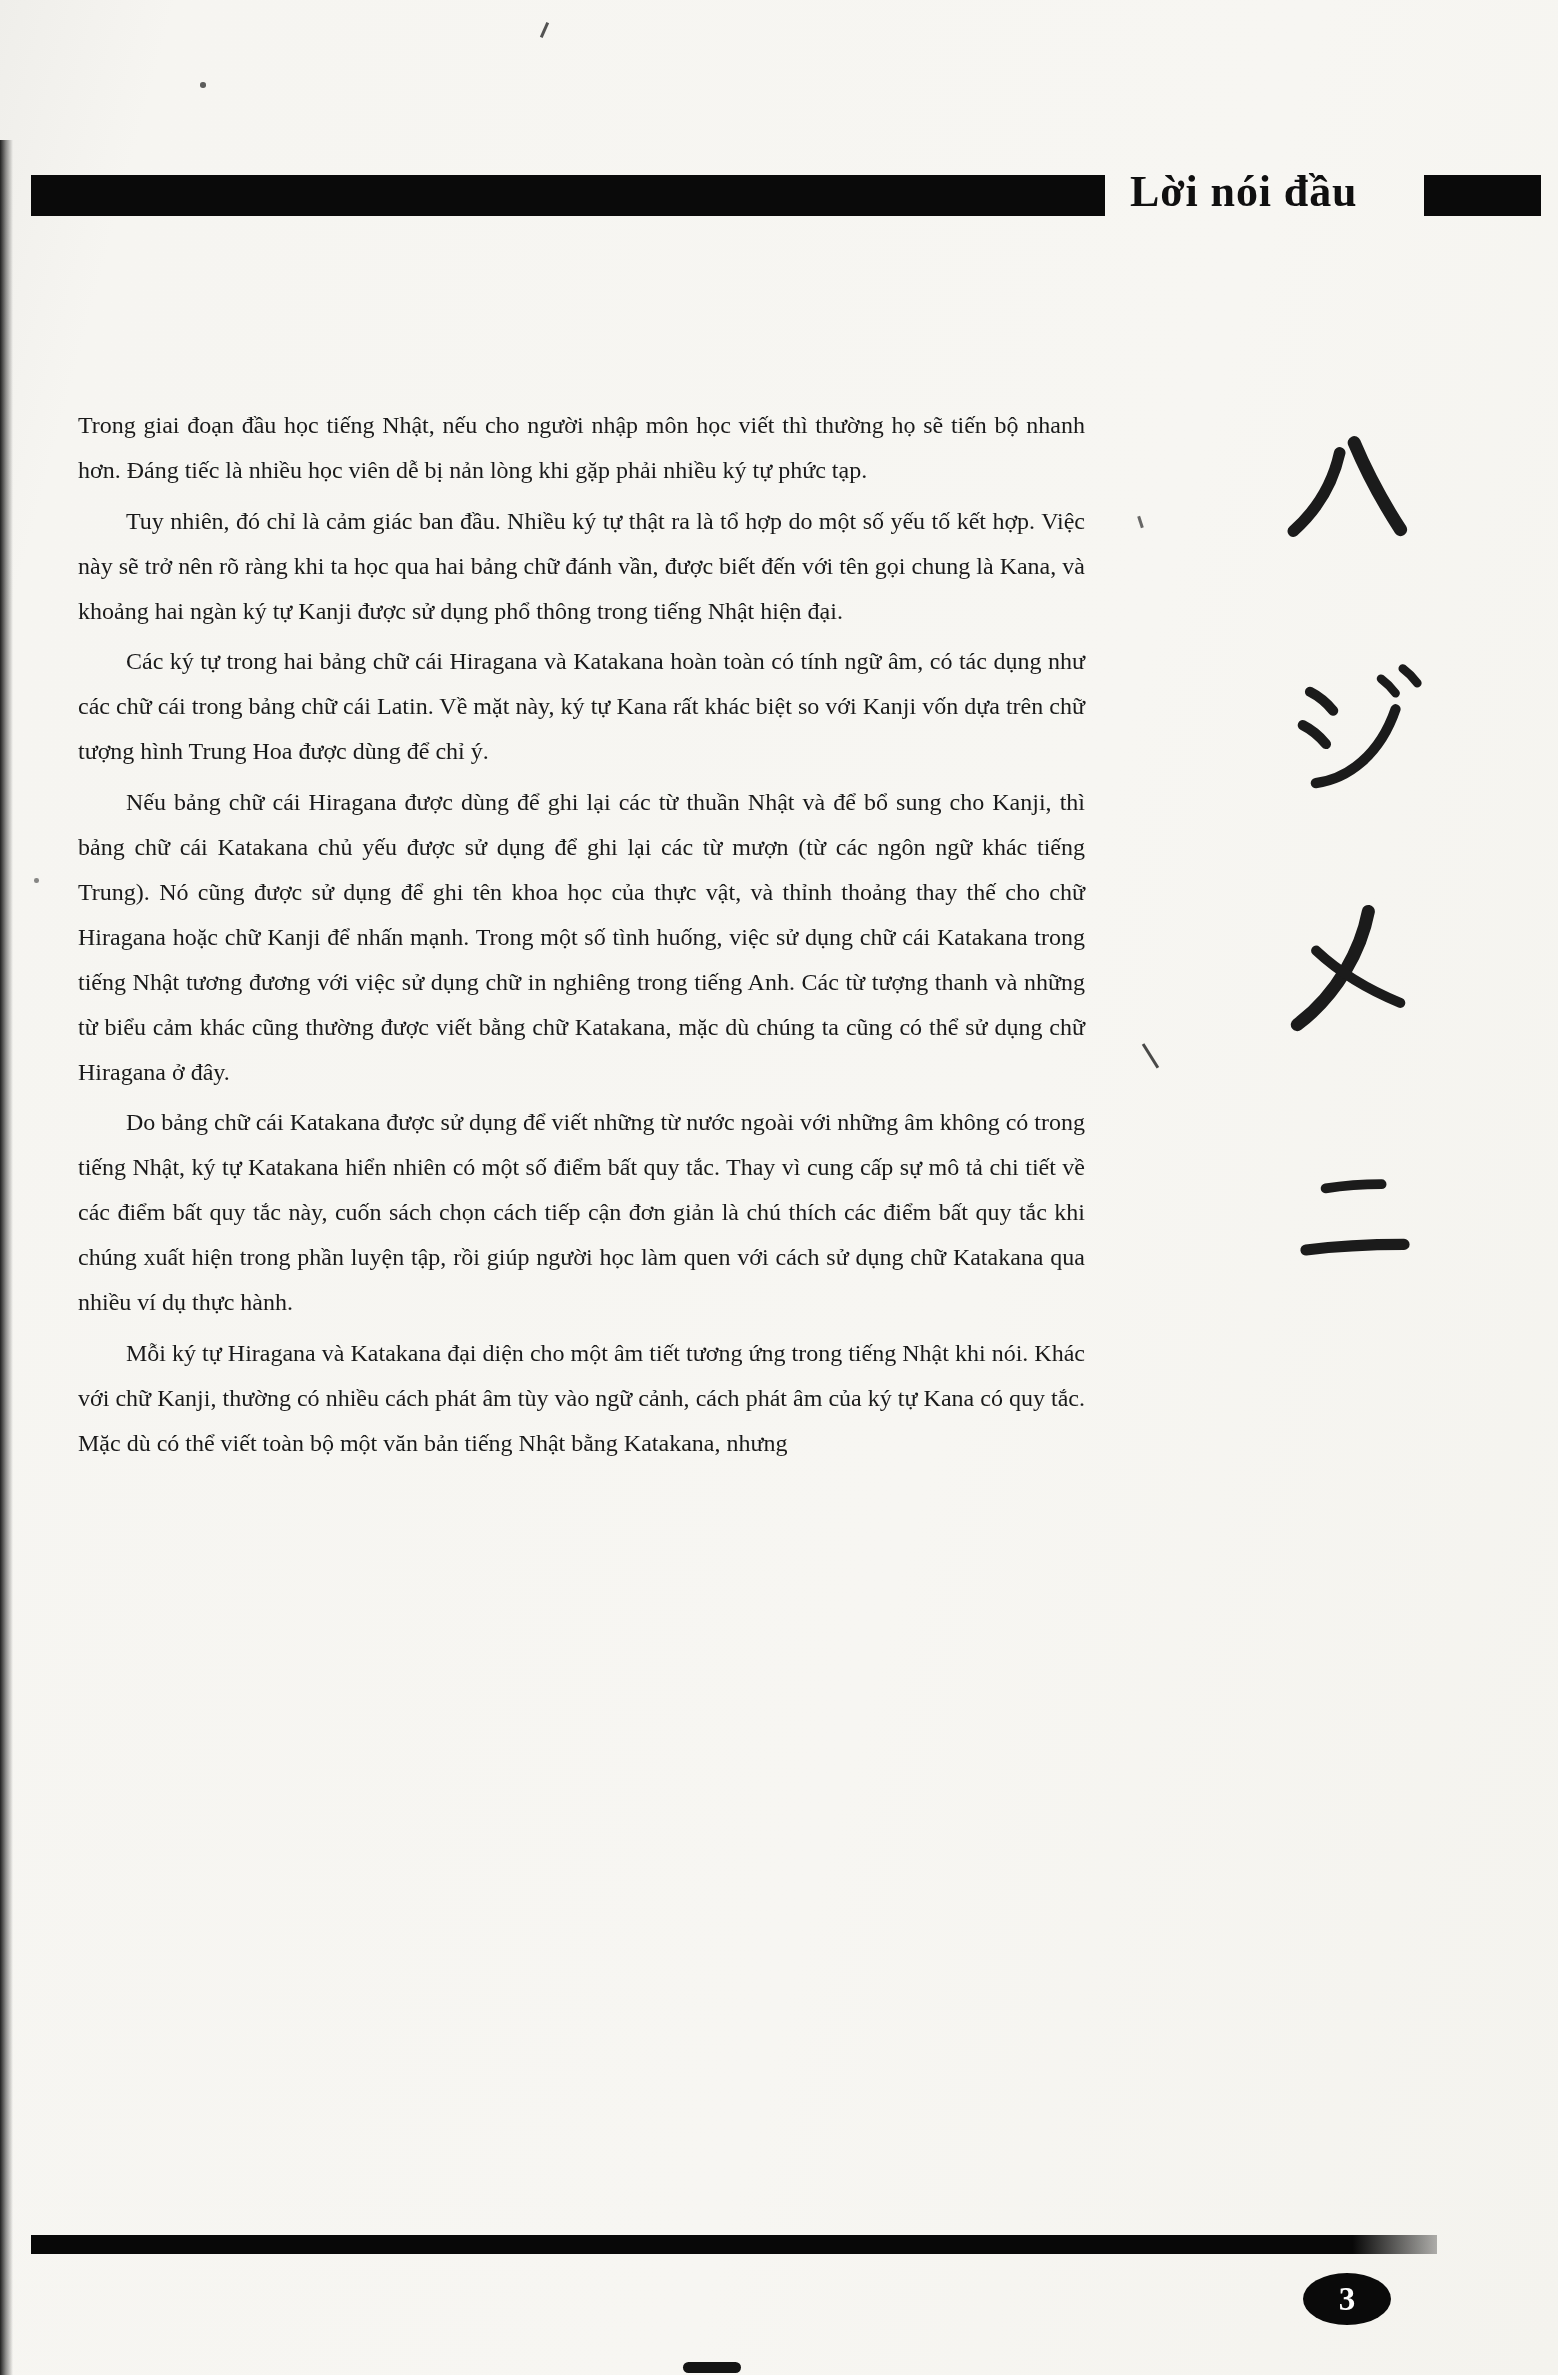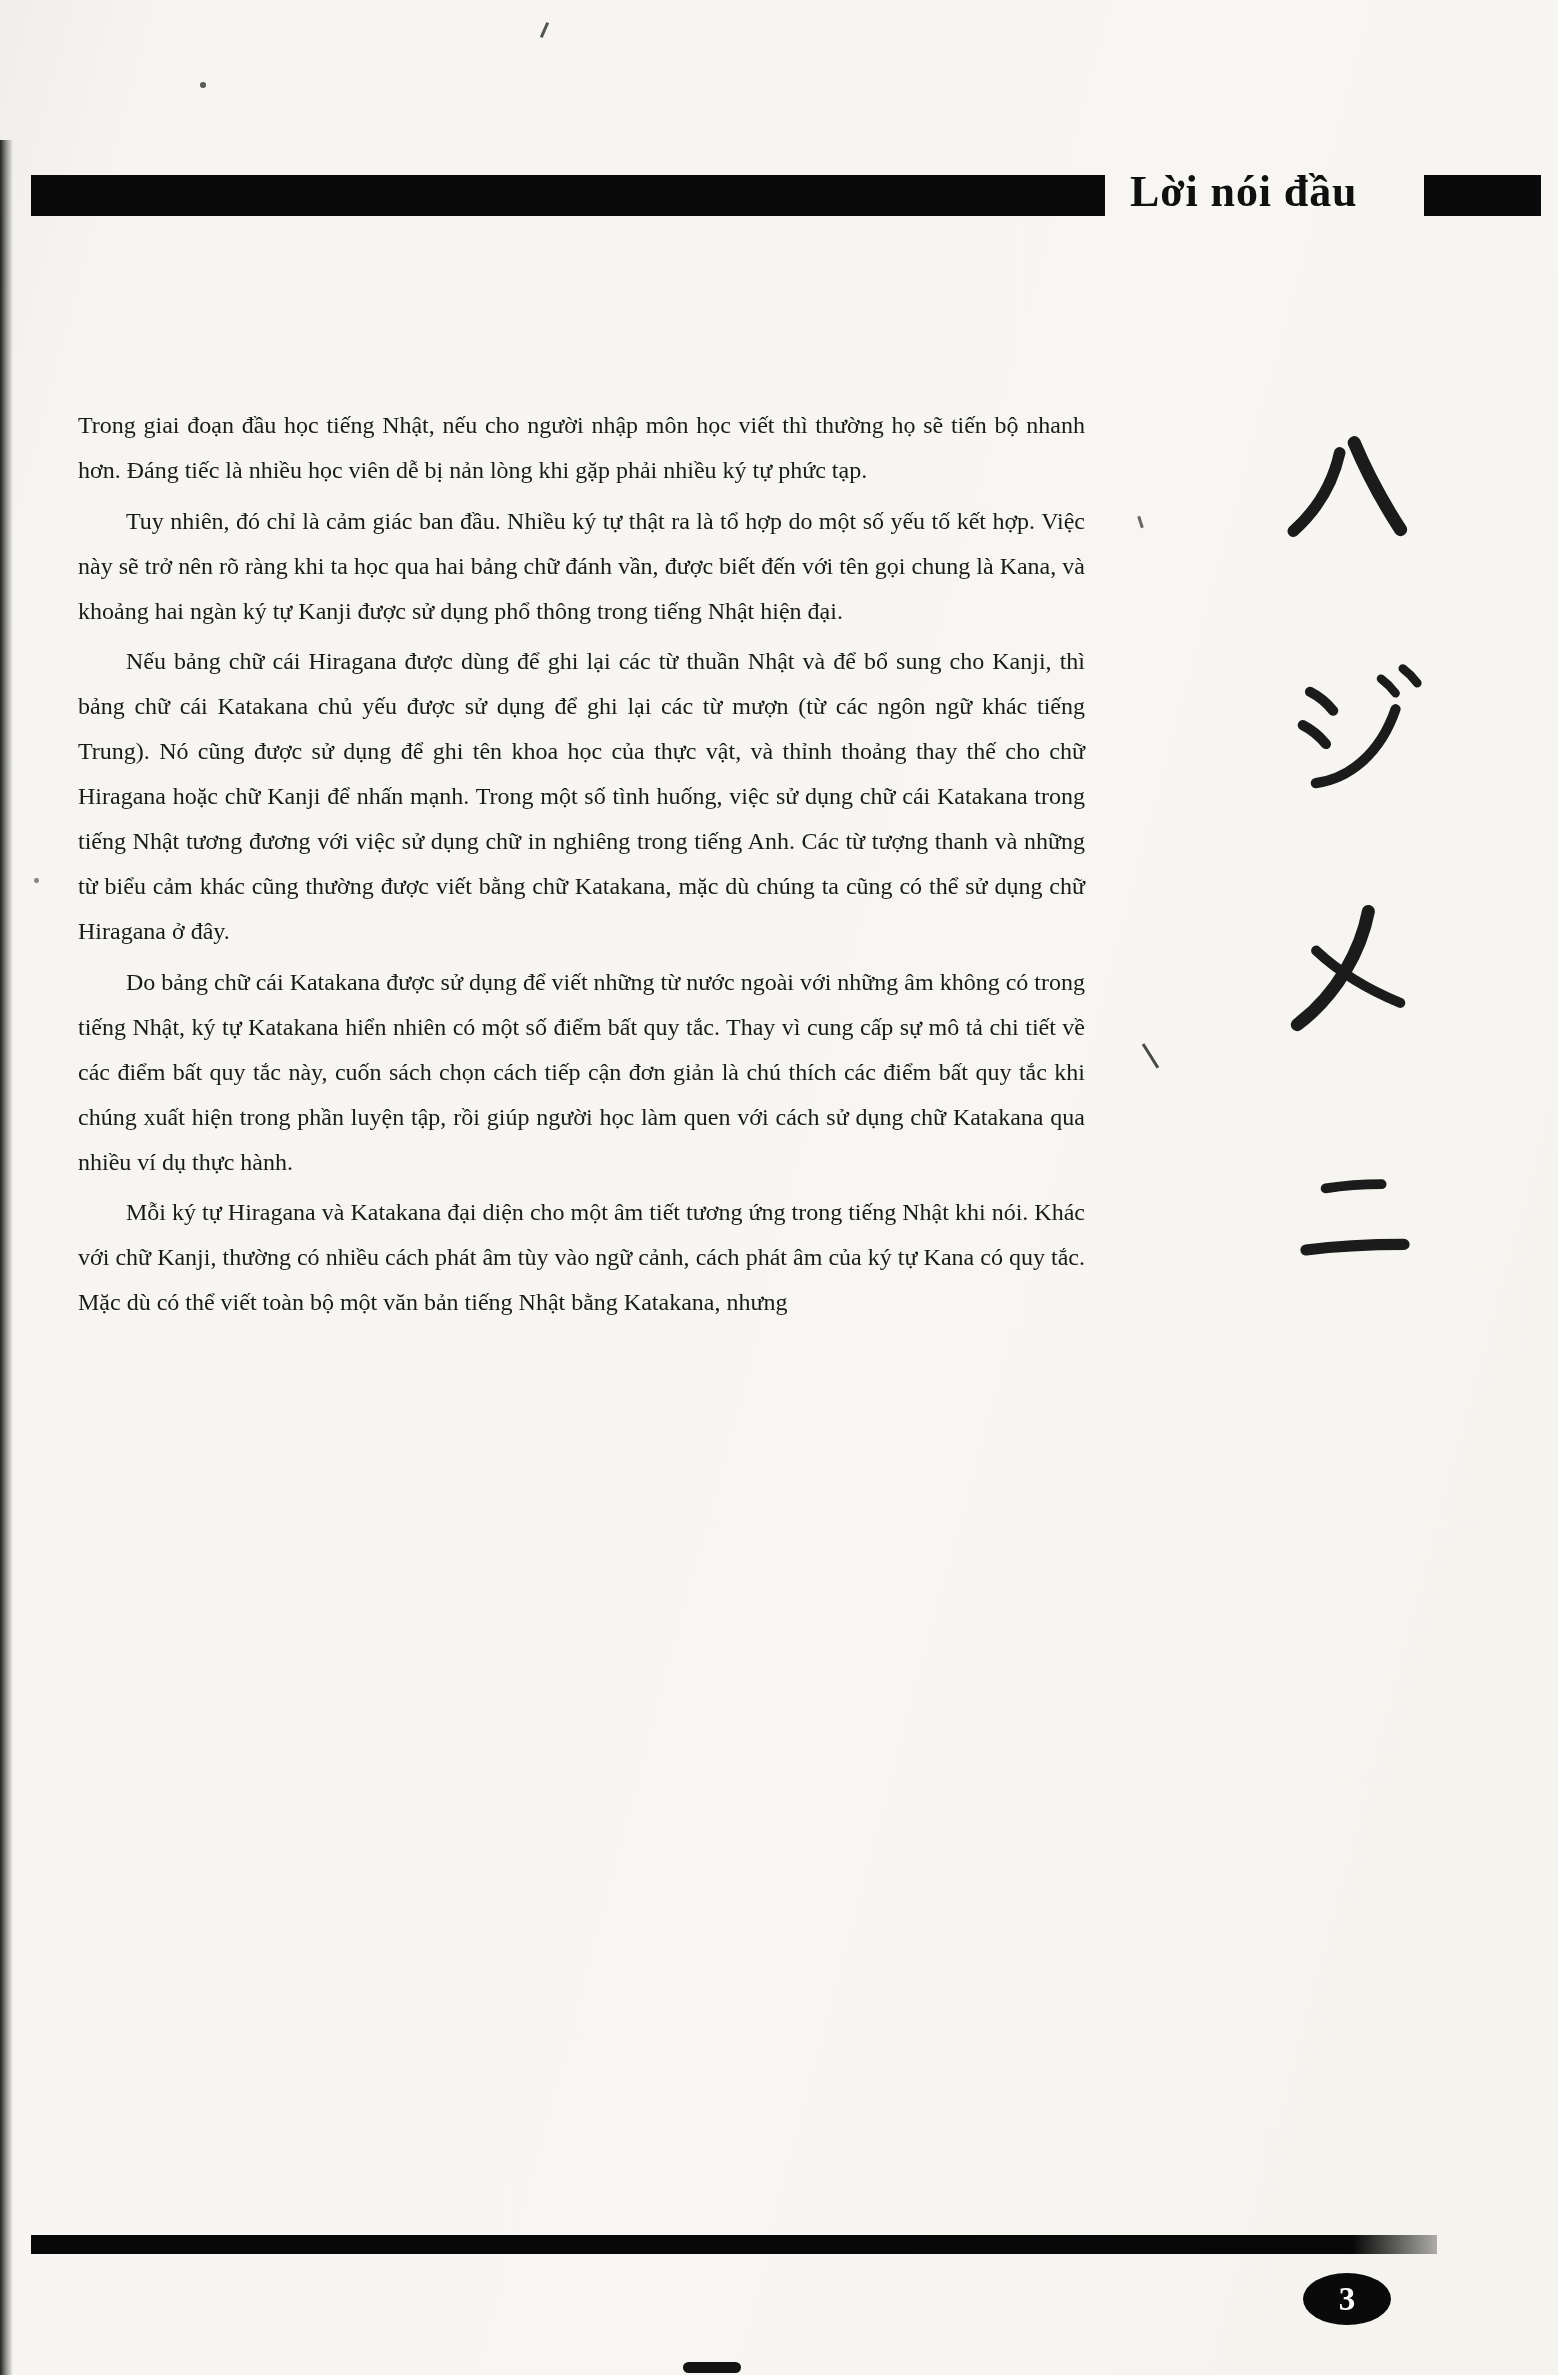--- a/index.html
+++ b/index.html
@@ -82,20 +82,21 @@
 
   <div class="group">
     <div class="bar bar-left"></div>
     <h1 class="title">Lời nói đầu</h1>
     <div class="bar bar-right"></div>
   </div>
 
   <div class="body-text">
     <p>Trong giai đoạn đầu học tiếng Nhật, nếu cho người nhập môn học viết thì thường họ sẽ tiến bộ nhanh hơn. Đáng tiếc là nhiều học viên dễ bị nản lòng khi gặp phải nhiều ký tự phức tạp.</p>
     <p>Tuy nhiên, đó chỉ là cảm giác ban đầu. Nhiều ký tự thật ra là tổ hợp do một số yếu tố kết hợp. Việc này sẽ trở nên rõ ràng khi ta học qua hai bảng chữ đánh vần, được biết đến với tên gọi chung là Kana, và khoảng hai ngàn ký tự Kanji được sử dụng phổ thông trong tiếng Nhật hiện đại.</p>
+    <p>Các ký tự trong hai bảng chữ cái Hiragana và Katakana hoàn toàn có tính ngữ âm, có tác dụng như các chữ cái trong bảng chữ cái Latin. Về mặt này, ký tự Kana rất khác biệt so với Kanji vốn dựa trên chữ tượng hình Trung Hoa được dùng để chỉ ý.</p>
     <p>Nếu bảng chữ cái Hiragana được dùng để ghi lại các từ thuần Nhật và để bổ sung cho Kanji, thì bảng chữ cái Katakana chủ yếu được sử dụng để ghi lại các từ mượn (từ các ngôn ngữ khác tiếng Trung). Nó cũng được sử dụng để ghi tên khoa học của thực vật, và thỉnh thoảng thay thế cho chữ Hiragana hoặc chữ Kanji để nhấn mạnh. Trong một số tình huống, việc sử dụng chữ cái Katakana trong tiếng Nhật tương đương với việc sử dụng chữ in nghiêng trong tiếng Anh. Các từ tượng thanh và những từ biểu cảm khác cũng thường được viết bằng chữ Katakana, mặc dù chúng ta cũng có thể sử dụng chữ Hiragana ở đây.</p>
     <p>Do bảng chữ cái Katakana được sử dụng để viết những từ nước ngoài với những âm không có trong tiếng Nhật, ký tự Katakana hiển nhiên có một số điểm bất quy tắc. Thay vì cung cấp sự mô tả chi tiết về các điểm bất quy tắc này, cuốn sách chọn cách tiếp cận đơn giản là chú thích các điểm bất quy tắc khi chúng xuất hiện trong phần luyện tập, rồi giúp người học làm quen với cách sử dụng chữ Katakana qua nhiều ví dụ thực hành.</p>
     <p>Mỗi ký tự Hiragana và Katakana đại diện cho một âm tiết tương ứng trong tiếng Nhật khi nói. Khác với chữ Kanji, thường có nhiều cách phát âm tùy vào ngữ cảnh, cách phát âm của ký tự Kana có quy tắc. Mặc dù có thể viết toàn bộ một văn bản tiếng Nhật bằng Katakana, nhưng</p>
   </div>
 
   <div class="group">
 
     <div class="kana kana-ha" role="img" aria-label="ハ">
       <svg width="145" height="157" viewBox="0 0 100 100">
         <path d="M 46 24 C 42 42 32 62 14 78" stroke-width="8"></path>

